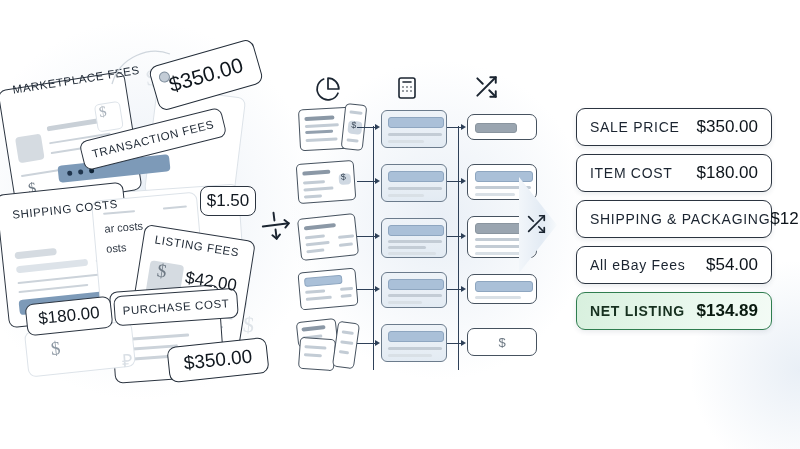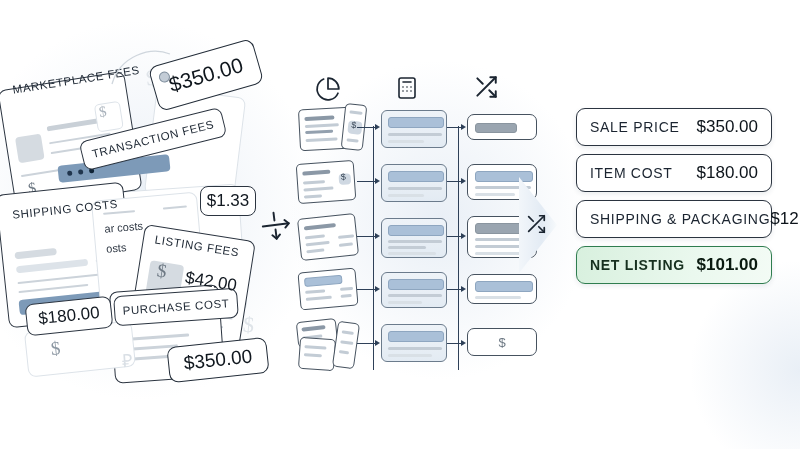--- a/index.html
+++ b/index.html
@@ -182,21 +182,21 @@
     <div class="label-card" style="left:6px;top:48px;width:126px;height:26px;transform:rotate(-9deg);border-width:0;background:transparent;justify-content:flex-start;padding-left:6px;">MARKETPLACE FEES</div>
 
     <div class="label-card" style="left:80px;top:104px;width:146px;height:30px;transform:rotate(-14deg);">TRANSACTION FEES</div>
 
     <div class="label-card" style="left:6px;top:176px;width:124px;height:26px;transform:rotate(-6deg);border-width:0;background:transparent;justify-content:flex-start;padding-left:6px;">SHIPPING COSTS</div>
 
     <div class="label-card" style="left:140px;top:212px;width:114px;height:28px;transform:rotate(9deg);border-width:0;background:transparent;">LISTING FEES</div>
 
     <div class="label-card" style="left:114px;top:272px;width:124px;height:30px;transform:rotate(-4deg);">PURCHASE COST</div>
 
-    <div class="amount-card" style="left:200px;top:166px;width:56px;height:30px;">$1.33</div>
+    <div class="amount-card" style="left:200px;top:166px;width:56px;height:30px;">$1.50</div>
     <div class="amount-card" style="left:176px;top:246px;width:70px;height:32px;transform:rotate(9deg);border:none;background:transparent;">$42.00</div>
     <div class="amount-card" style="left:26px;top:280px;width:86px;height:32px;transform:rotate(-6deg);">$180.00</div>
 
     <div class="price-tag" style="left:152px;top:32px;width:108px;height:46px;transform:rotate(-16deg);">
       <span>$350.00</span>
       <span class="tag-hole" style="left:7px;top:7px;"></span>
     </div>
 
     <svg style="position:absolute;left:108px;top:20px;width:70px;height:48px;overflow:visible;">
       <path d="M4 44 C 12 16, 42 6, 62 14" fill="none" stroke="#cfd6dd" stroke-width="1.3"></path>
@@ -407,20 +407,24 @@
     <div class="res-row">
       <span class="rlabel">ITEM COST</span>
       <span class="rvalue">$180.00</span>
     </div>
 
     <div class="res-row">
       <span class="rlabel">SHIPPING &amp; PACKAGING</span>
       <span class="rvalue">$12.74</span>
     </div>
 
+    <div class="res-row">
+      <span class="rlabel">All eBay Fees</span>
+      <span class="rvalue">$54.00</span>
+    </div>
 
     <div class="res-row profit">
       <span class="rlabel">NET LISTING</span>
-      <span class="rvalue">$101.00</span>
+      <span class="rvalue">$134.89</span>
     </div>
   </div>
 
 </div>
 
 </body></html>

